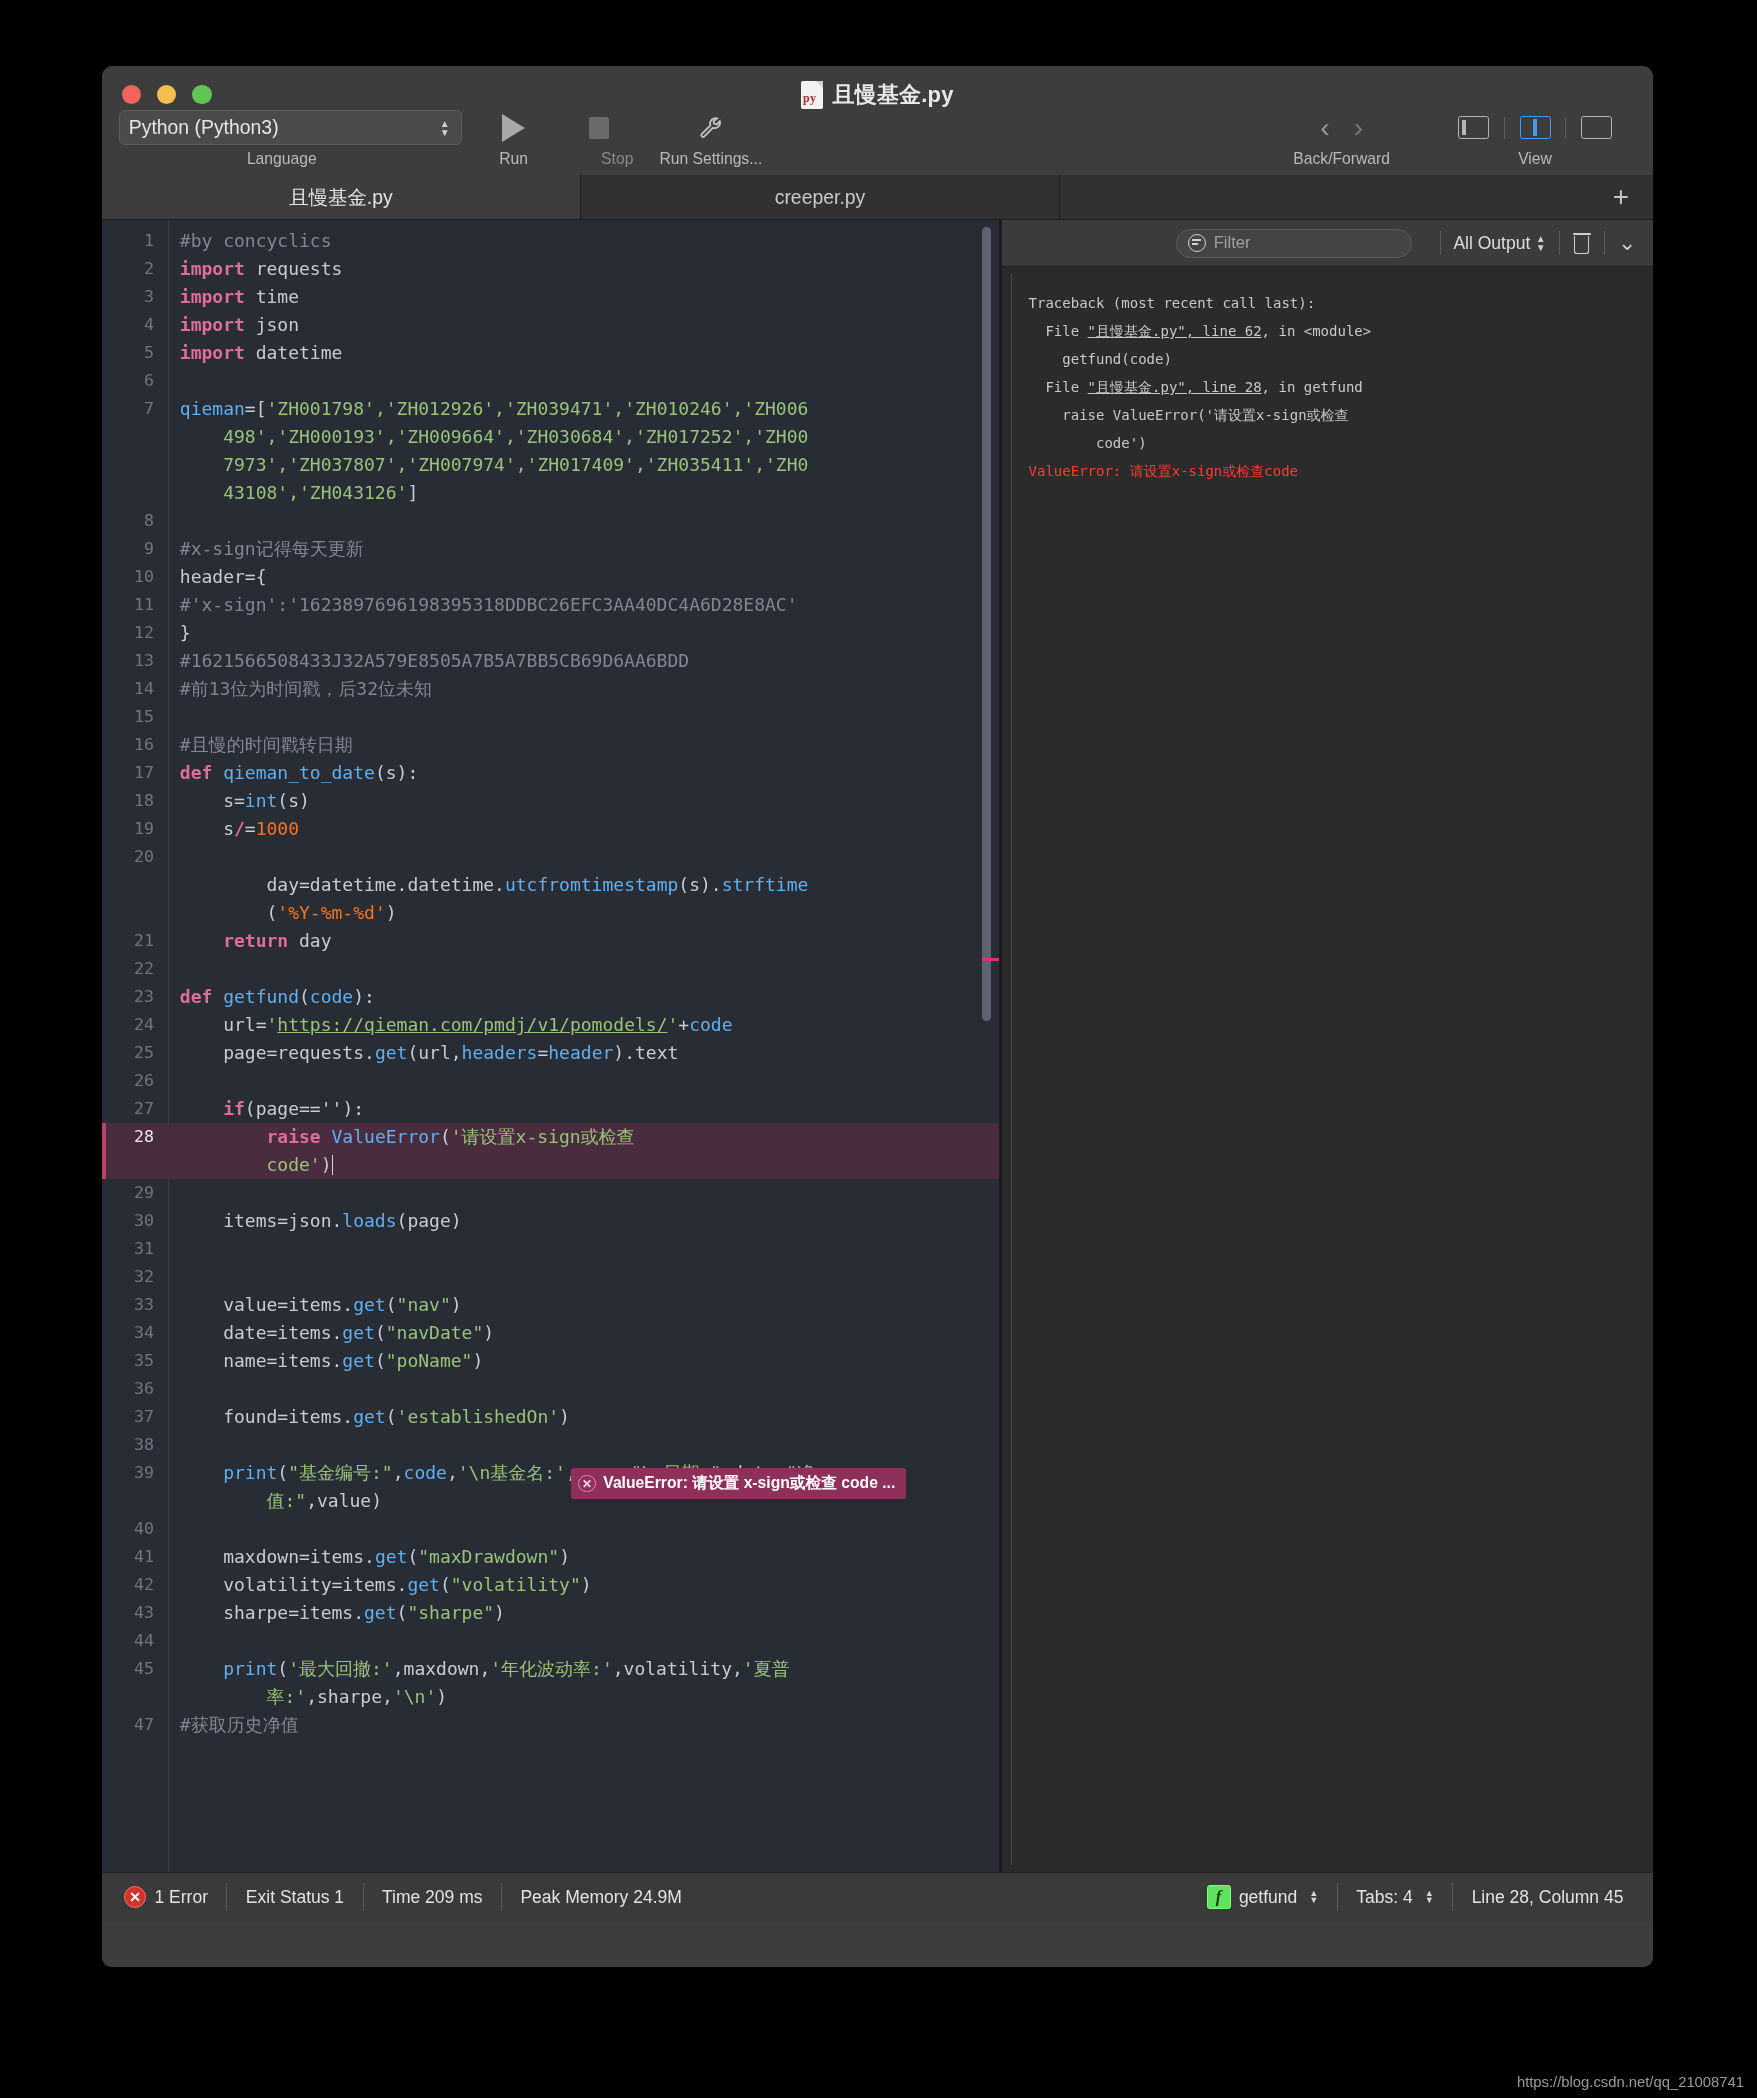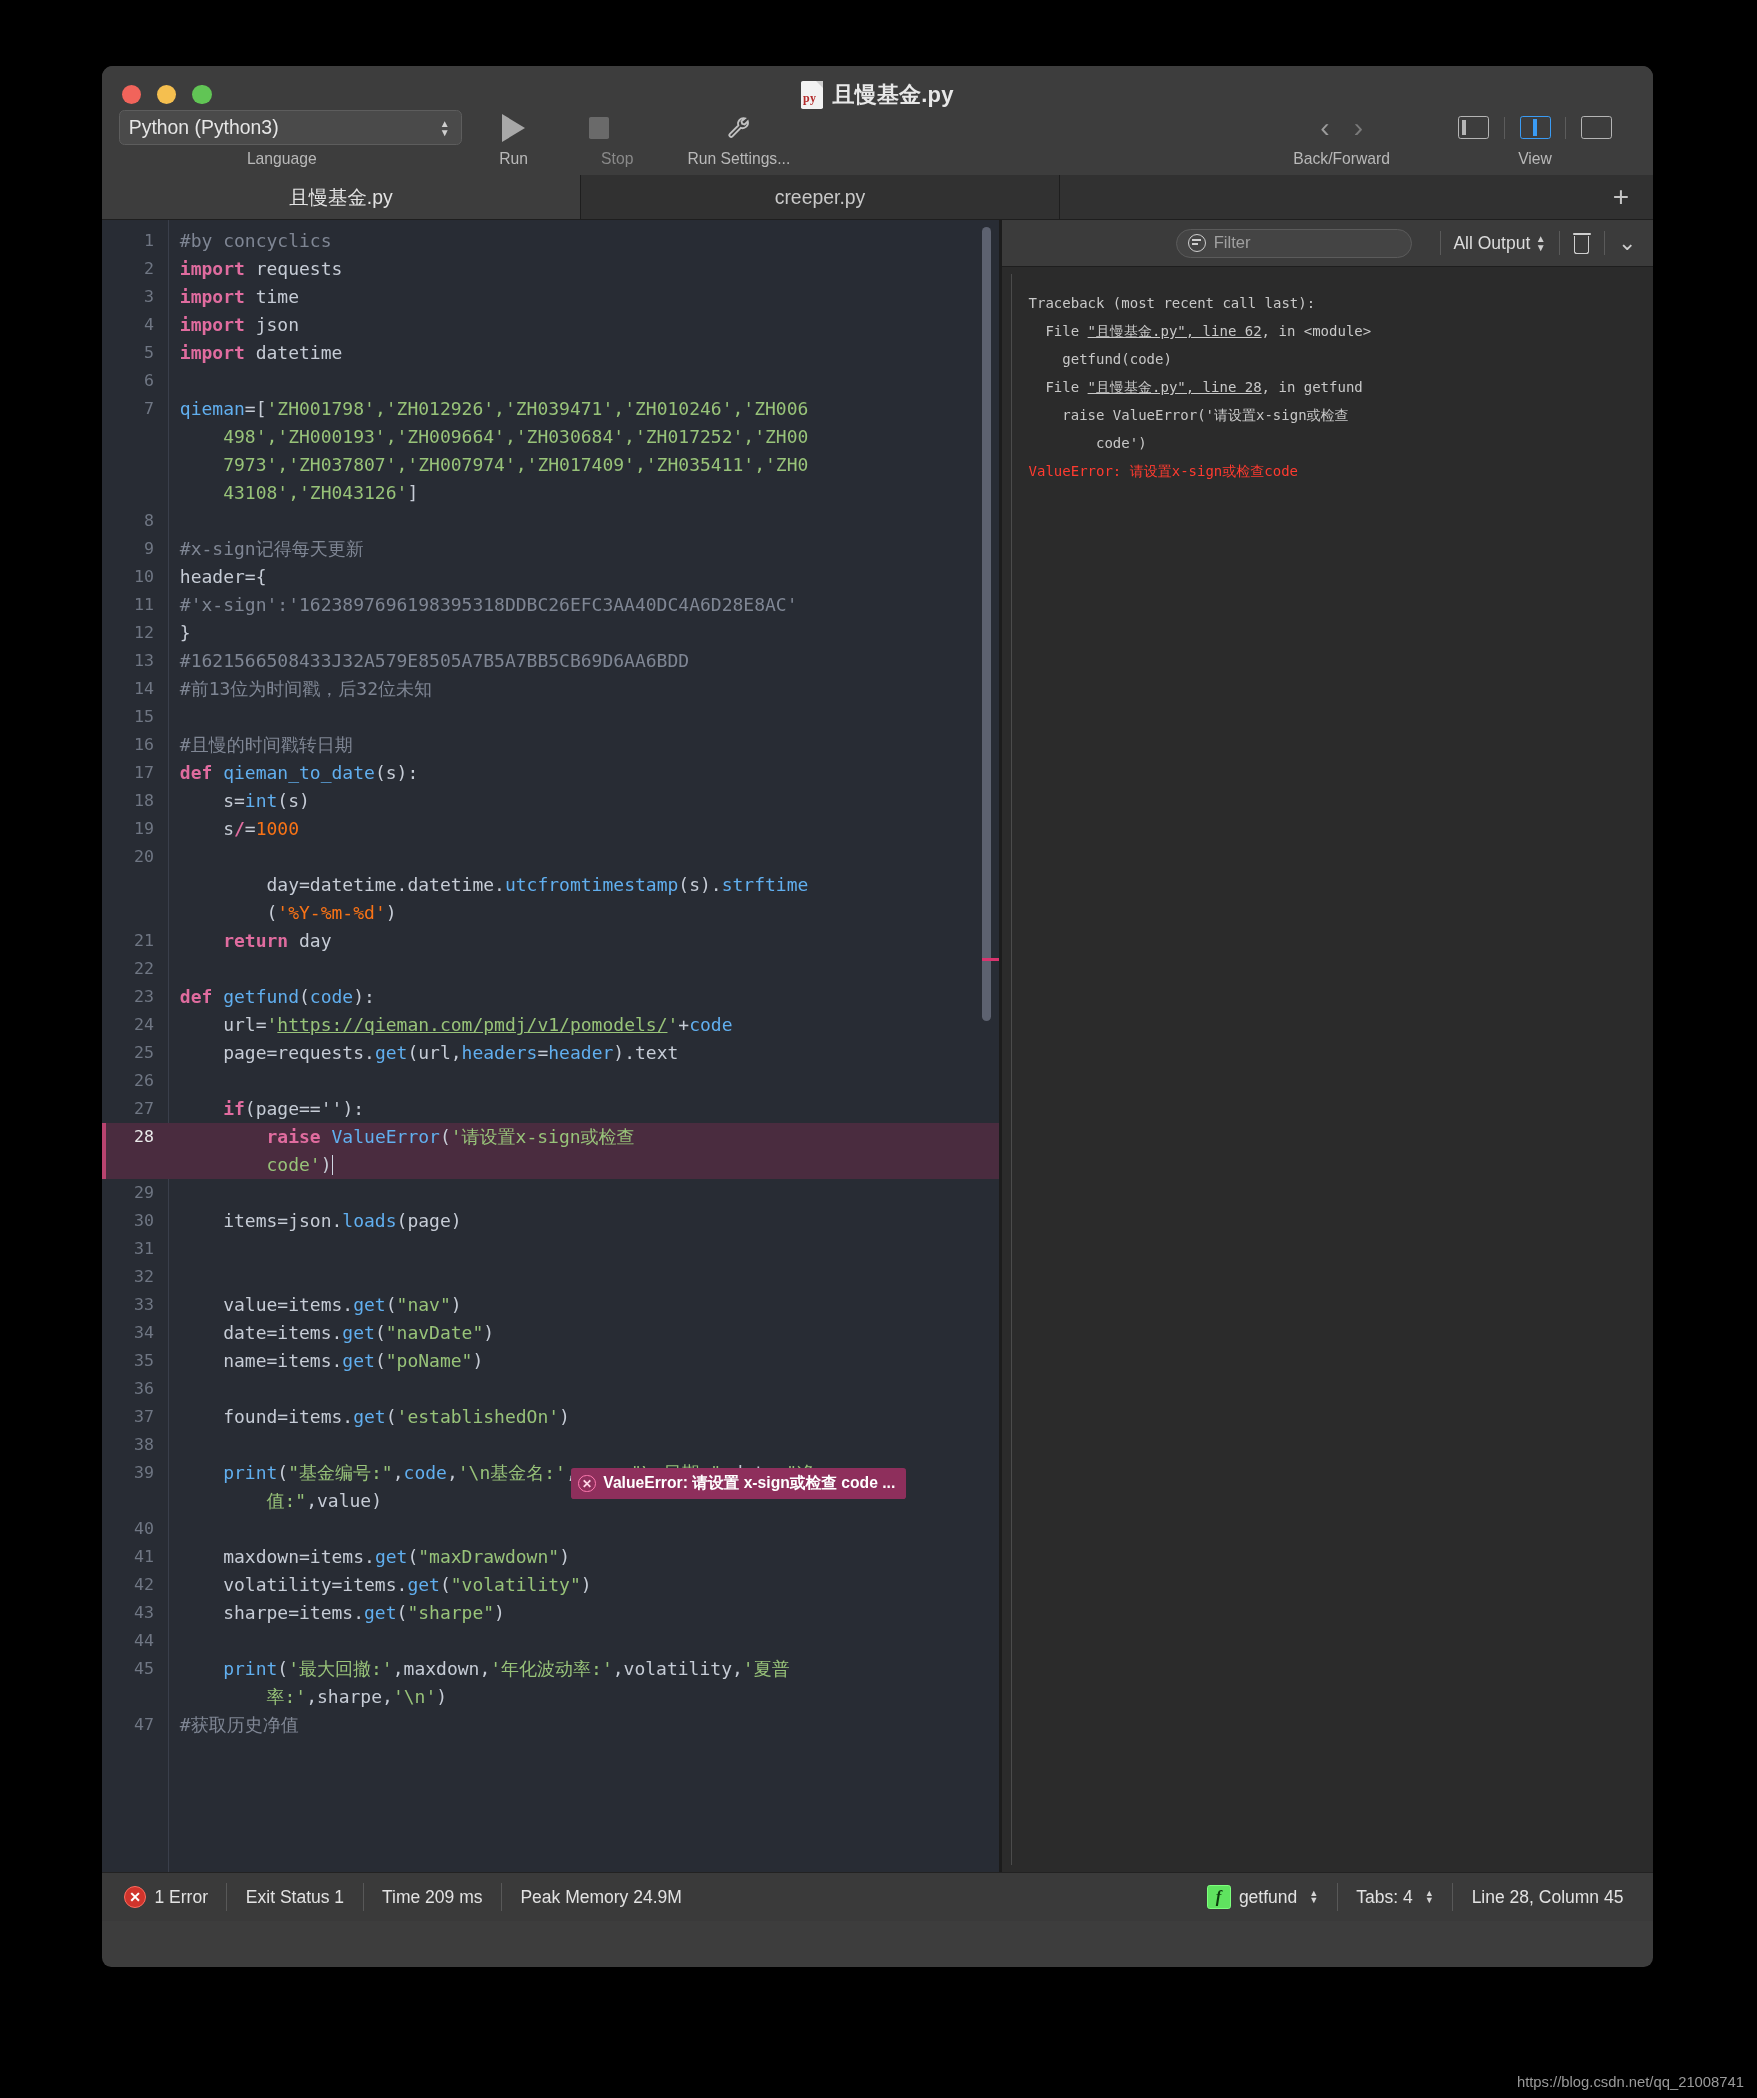--- a/index.html
+++ b/index.html
@@ -328,21 +328,21 @@
           <div class="tb-label">Run</div>
         </div>
 
         <div class="tb-group" style="margin-left:29.5px;">
           <div class="stop-btn">
               <span class="sq"></span>
             </div>
           <div class="tb-label dim">Stop</div>
         </div>
 
-        <div class="tb-group" style="margin-left:54px;">
+        <div class="tb-group" style="margin-left:26px;">
           <div class="settings-btn">
             <svg width="26" height="26" viewBox="0 0 24 24">
               <path d="M17.5 3.2a5 5 0 0 0-6.1 6.4L3.6 17.4a1.6 1.6 0 0 0 2.3 2.3l7.8-7.8a5 5 0 0 0 6.4-6.1l-2.9 2.9-2.3-.6-.6-2.3z" fill="none" stroke="#c2c2c2" stroke-width="1.7"></path>
             </svg>
           </div>
           <div class="tb-label">Run Settings...</div>
         </div>
 
         <div style="flex:1"></div>
 

